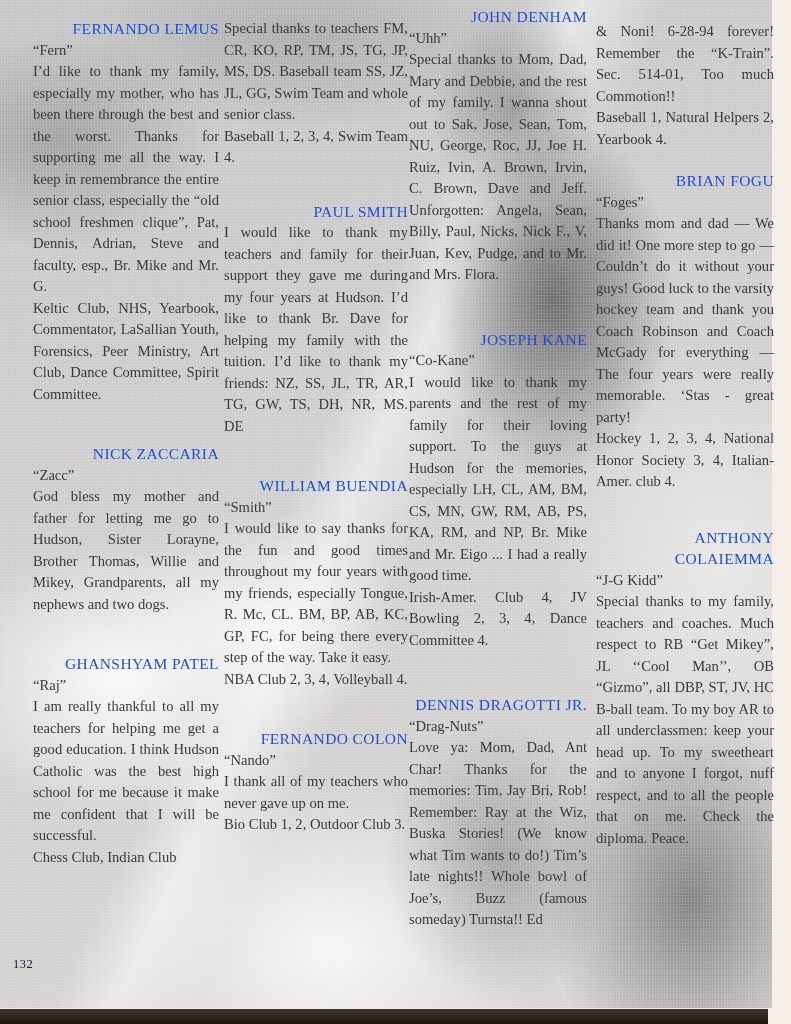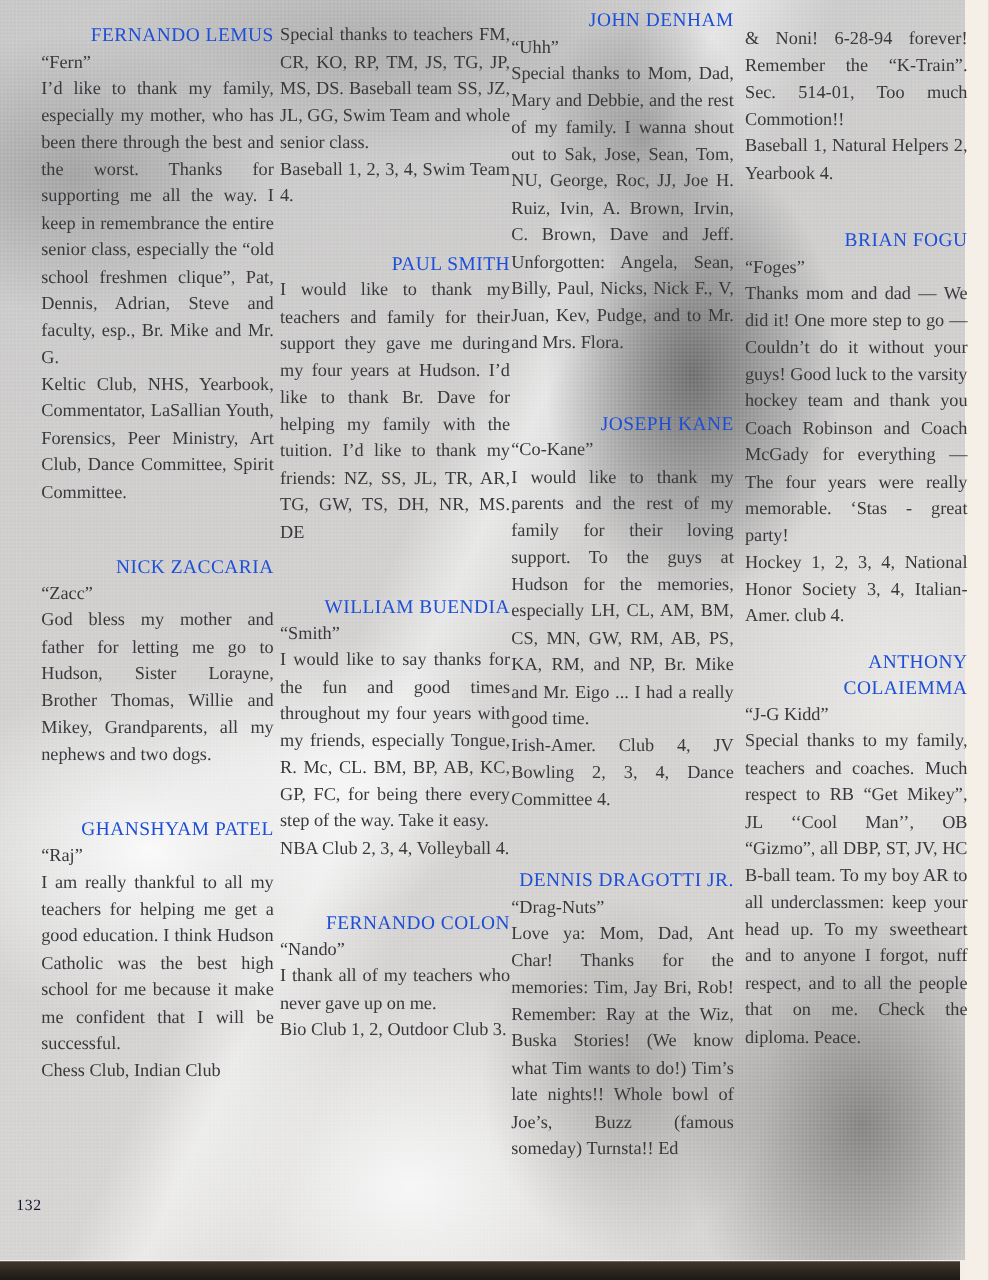--- a/index.html
+++ b/index.html
@@ -131,26 +131,26 @@
     </div>
     <div class="entry">
       <div class="entry-name">DENNIS DRAGOTTI JR.</div>
       <div class="entry-nick">“Drag-Nuts”</div>
       <div class="entry-body">Love ya: Mom, Dad, Ant Char! Thanks for the memories: Tim, Jay Bri, Rob! Remember: Ray at the Wiz, Buska Stories! (We know what Tim wants to do!) Tim’s late nights!! Whole bowl of Joe’s, Buzz (famous someday) Turnsta!! Ed</div>
 
     </div>
   </div>
 
   <div class="col col-4">
-    <div class="entry" style="margin-bottom:32px">
+    <div class="entry" style="margin-bottom:20px">
 
       <div class="entry-body">&amp; Noni! 6-28-94 forever! Remember the “K-Train”. Sec. 514-01, Too much Commotion!!</div>
       <div class="entry-activities">Baseball 1, Natural Helpers 2, Yearbook 4.</div>
     </div>
-    <div class="entry" style="margin-bottom:14px">
+    <div class="entry" style="margin-bottom:34px">
       <div class="entry-name">BRIAN FOGU</div>
       <div class="entry-nick">“Foges”</div>
       <div class="entry-body">Thanks mom and dad — We did it! One more step to go — Couldn’t do it without your guys! Good luck to the varsity hockey team and thank you Coach Robinson and Coach McGady for everything — The four years were really memorable. ‘Stas - great party!</div>
       <div class="entry-activities">Hockey 1, 2, 3, 4, National Honor Society 3, 4, Italian-Amer. club 4.</div>
     </div>
     <div class="entry">
       <div class="entry-name">ANTHONY COLAIEMMA</div>
       <div class="entry-nick">“J-G Kidd”</div>
       <div class="entry-body">Special thanks to my family, teachers and coaches. Much respect to RB “Get Mikey”, JL ‘‘Cool Man’’, OB “Gizmo”, all DBP, ST, JV, HC B-ball team. To my boy AR to all underclassmen: keep your head up. To my sweetheart and to anyone I forgot, nuff respect, and to all the people that on me. Check the diploma. Peace.</div>
     </div>

